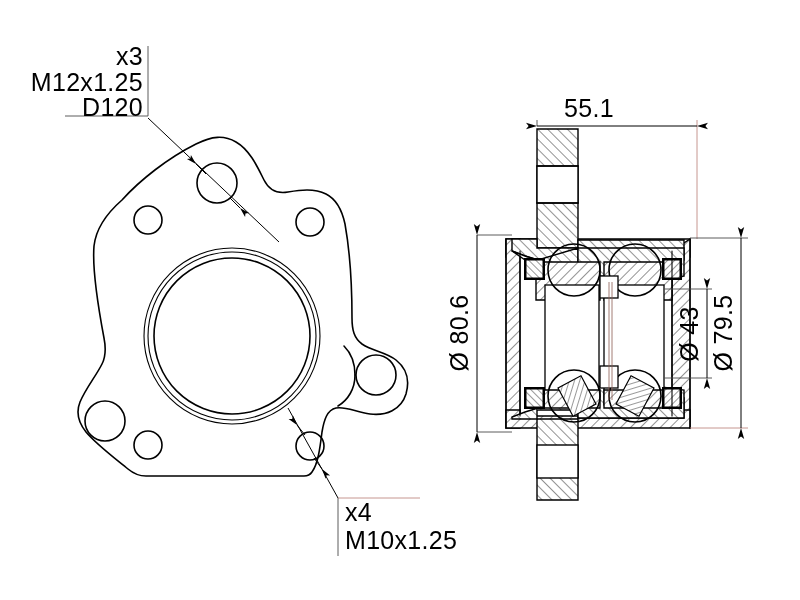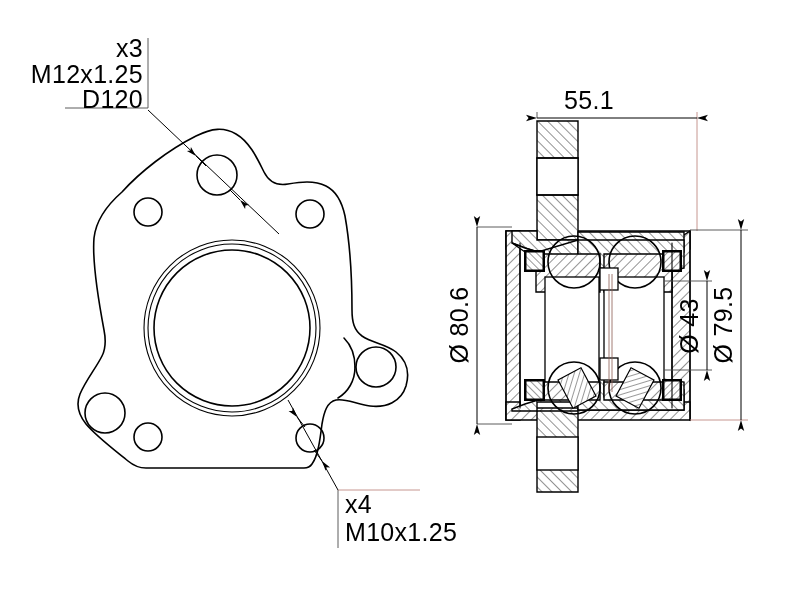--- a/index.html
+++ b/index.html
@@ -11,21 +11,21 @@
   body {
     width: 800px;
     height: 600px;
     overflow: hidden;
     font-family: "Liberation Sans", sans-serif;
     position: relative;
   }
   #drawing-root {
     position: absolute;
     left: 0;
-    top: 0;
+    top: 8px;
     width: 800px;
     height: 526px;
     background: #7dd3fc;
   }
   svg#tech-drawing {
     display: block;
     width: 800px;
     height: 600px;
     background: #ffffff;
   }

